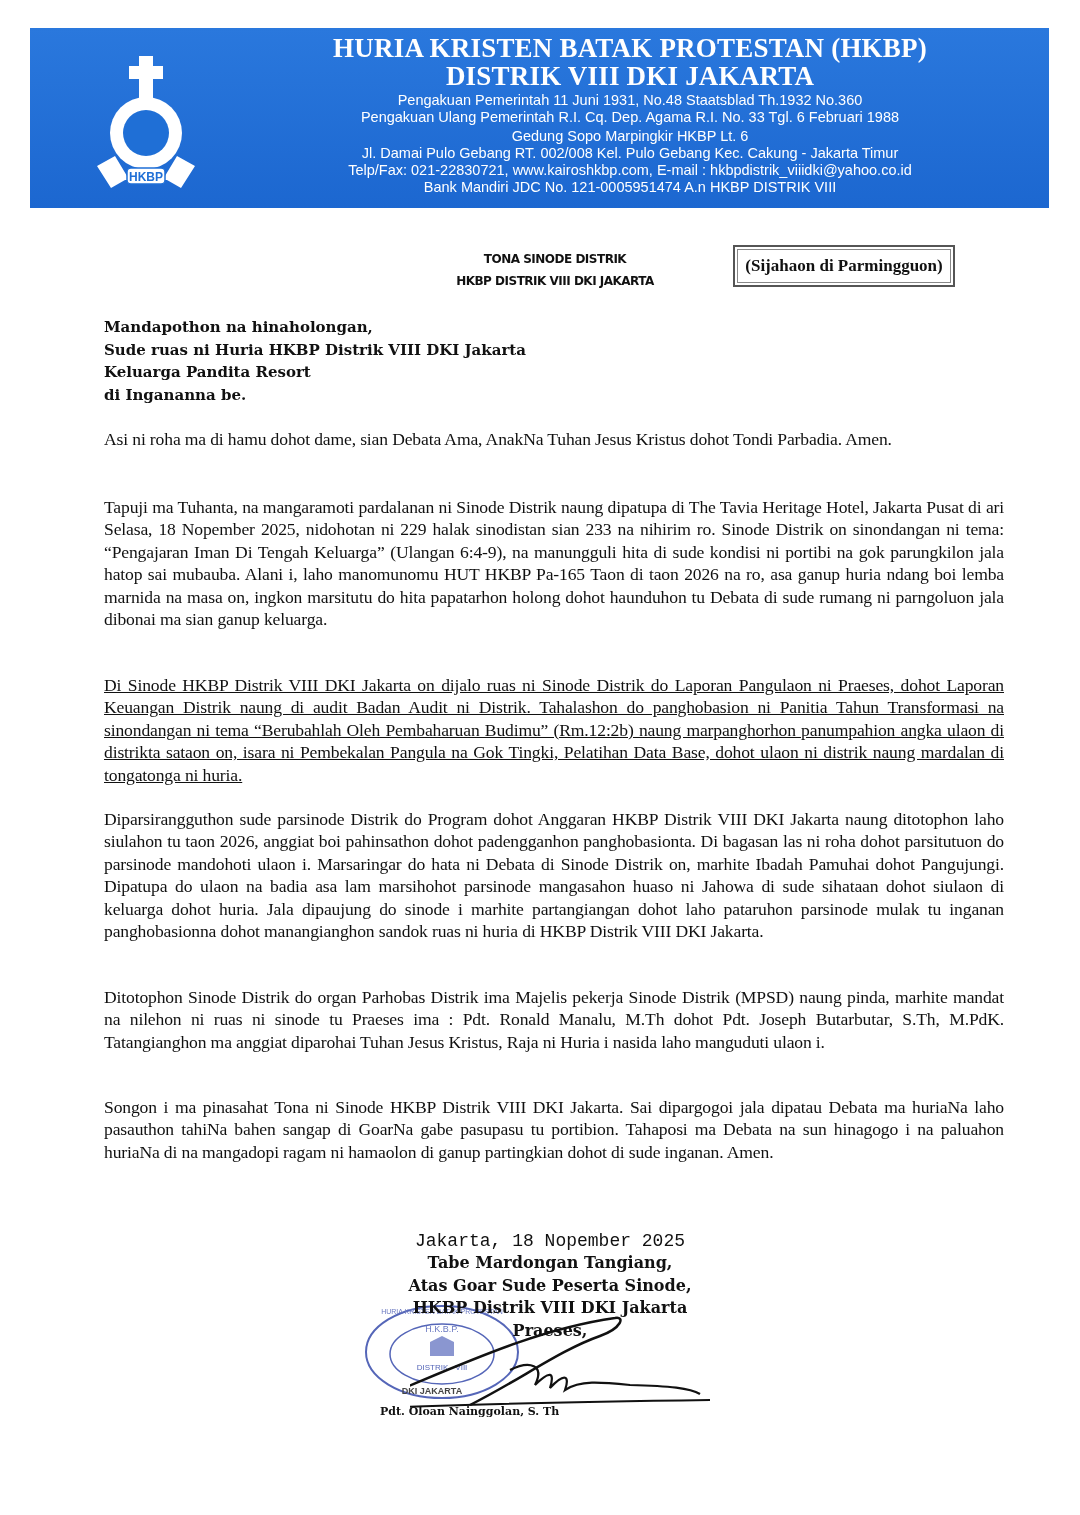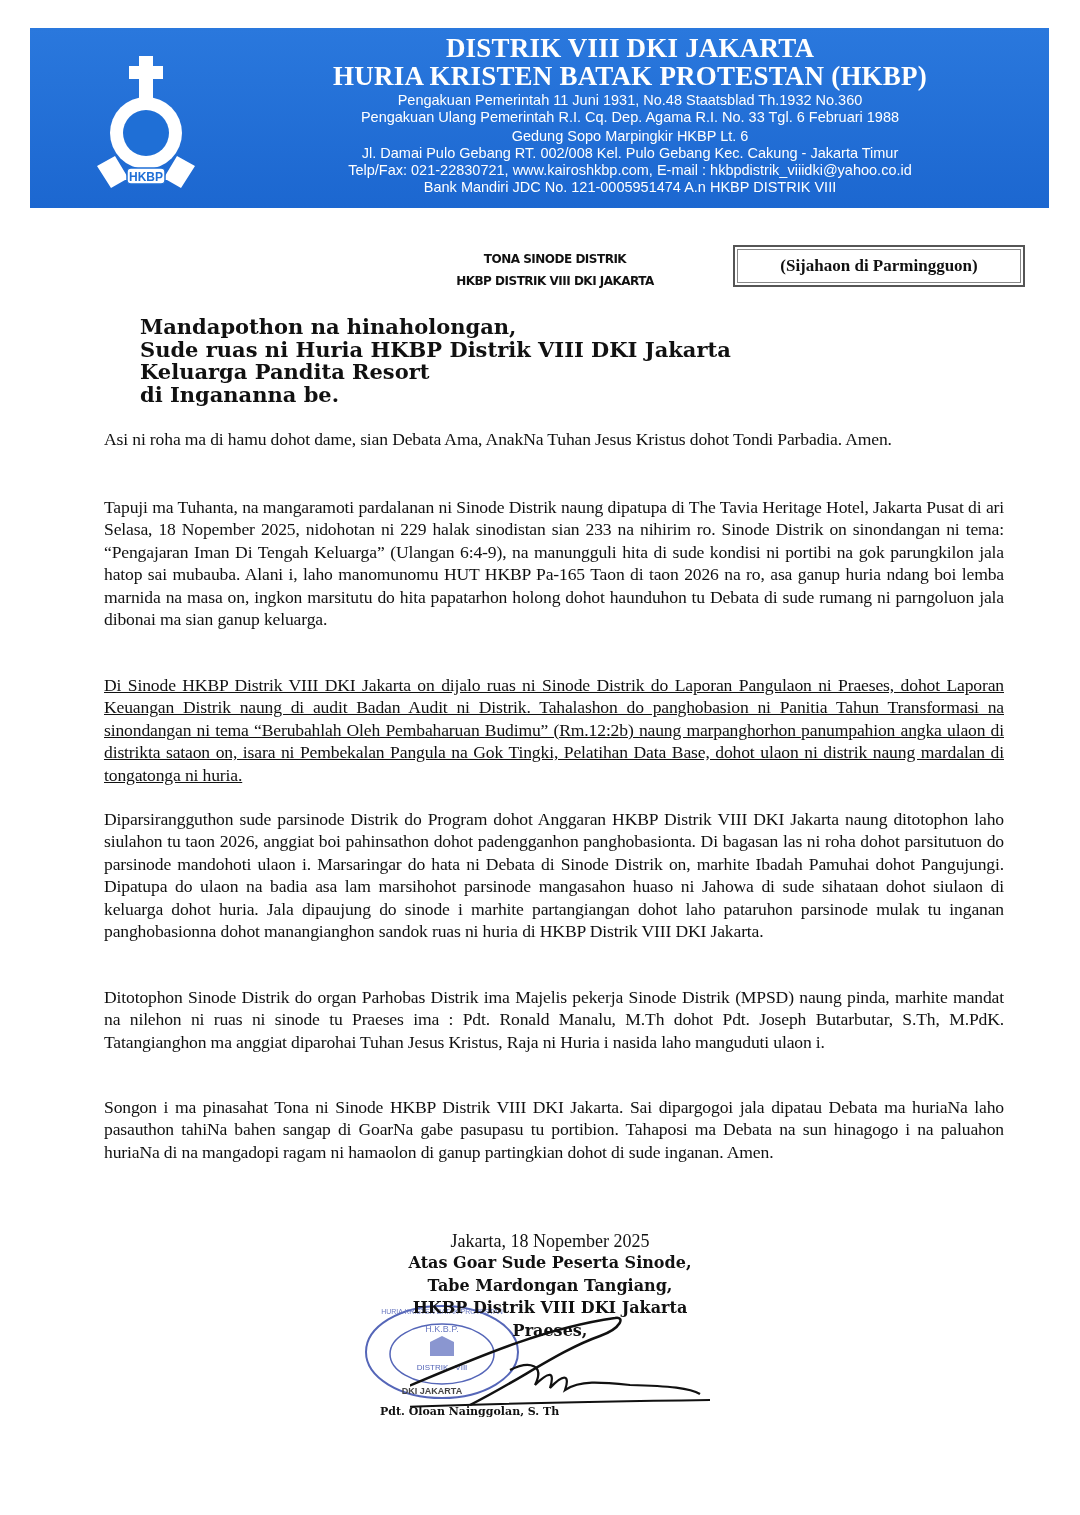--- a/index.html
+++ b/index.html
@@ -10,37 +10,37 @@
     background:linear-gradient(180deg,#2a78dd 0%,#1c67d0 100%);
   }
   .logo { position:absolute; left:45px; top:20px; width:150px; height:150px; }
   .banner-text { position:absolute; left:250px; top:6px; width:700px; text-align:center; color:#fff; }
   .bt-title { font-family:"Liberation Serif", serif; font-weight:bold; font-size:27px; line-height:28px; letter-spacing:0.2px; }
   .bt-line { font-family:"Liberation Sans", sans-serif; font-size:14.5px; line-height:17px; }
   .bt-gap { height:2px; }
 
   .doc-title { position:absolute; left:380px; top:248px; width:350px; text-align:center;
     font-family:"DejaVu Sans", sans-serif; font-weight:bold; font-size:12px; line-height:22px; letter-spacing:-0.5px; }
-  .note-box { position:absolute; left:733px; top:245px; width:292px; height:42px; border:2px solid #555;
+  .note-box { position:absolute; left:733px; top:245px; width:222px; height:42px; border:2px solid #555;
     box-sizing:border-box; display:flex; align-items:center; justify-content:center;
     font-family:"Liberation Serif", serif; font-weight:bold; font-size:17px; box-shadow: inset 0 0 0 2px #fff, inset 0 0 0 3px #888; }
 
-  .address { position:absolute; left:104px; top:316px; font-family:"DejaVu Serif", serif; font-weight:bold; font-size:21px; line-height:22.5px;margin-left:36px; }
+  .address { position:absolute; left:104px; top:316px; font-family:"DejaVu Serif", serif; font-weight:bold; font-size:15px; line-height:22.5px; }
 
   .body-text { position:absolute; left:104px; width:900px; font-family:"Liberation Serif", serif;
     font-size:17.6px; line-height:22.4px; text-align:justify; letter-spacing:-0.15px; }
   .p1 { top:428px; }
   .p2 { top:496px; }
   .p3 { top:674px;text-decoration:underline; }
   .p4 { top:808px; }
   .p5 { top:986px; }
   .p6 { top:1096px; }
 
   .sign { position:absolute; left:380px; top:1230px; width:340px; text-align:center; }
-  .sign .date { font-family:Liberation Serif, serif; font-size:18px; line-height:22px; }
+  .sign .date { font-family:Liberation Mono, monospace; font-size:18px; line-height:22px; }
   .sign .b { font-family:"DejaVu Serif", serif; font-weight:bold; font-size:16px; line-height:22.5px; }
   .stamp { position:absolute; left:362px; top:1300px; width:160px; height:110px; }
   .signature { position:absolute; left:410px; top:1310px; width:300px; height:110px; }
   .signer { position:absolute; left:380px; top:1405px; width:340px; text-align:left;
     font-family:"DejaVu Serif", serif; font-weight:bold; font-size:11px; }
 </style>
 </head>
 <body>
 
 <div class="banner">
@@ -49,22 +49,22 @@
       <rect x="64" y="8" width="14" height="42"></rect>
       <rect x="54" y="18" width="34" height="13"></rect>
       <circle cx="71" cy="85" r="36"></circle>
     </g>
     <circle cx="71" cy="85" r="23" fill="#1f6fd6"></circle>
     <path d="M22 118 L40 108 L52 128 L90 128 L102 108 L120 118 L106 140 L92 132 L50 132 L36 140 Z" fill="#fff"></path>
     <rect x="52" y="120" width="38" height="16" rx="4" fill="#fff" stroke="#1f6fd6" stroke-width="1.5"></rect>
     <text x="71" y="133" text-anchor="middle" font-family="Liberation Sans, sans-serif" font-size="12" font-weight="bold" fill="#1f6fd6">HKBP</text>
   </svg>
   <div class="banner-text">
+    <div class="bt-title">HURIA KRISTEN BATAK PROTESTAN (HKBP)</div>
     <div class="bt-title">DISTRIK VIII DKI JAKARTA</div>
-    <div class="bt-title">HURIA KRISTEN BATAK PROTESTAN (HKBP)</div>
     <div class="bt-gap"></div>
     <div class="bt-line">Pengakuan Pemerintah 11 Juni 1931, No.48  Staatsblad Th.1932 No.360</div>
     <div class="bt-line">Pengakuan Ulang Pemerintah R.I. Cq. Dep. Agama R.I. No. 33 Tgl. 6 Februari 1988</div>
     <div class="bt-gap"></div>
     <div class="bt-line">Gedung Sopo Marpingkir HKBP Lt. 6</div>
     <div class="bt-line">Jl. Damai Pulo Gebang RT. 002/008 Kel. Pulo Gebang Kec. Cakung - Jakarta Timur</div>
     <div class="bt-line">Telp/Fax: 021-22830721, www.kairoshkbp.com, E-mail : hkbpdistrik_viiidki@yahoo.co.id</div>
     <div class="bt-line">Bank Mandiri JDC No. 121-0005951474 A.n HKBP DISTRIK VIII</div>
   </div>
 </div>
@@ -94,22 +94,22 @@
   <ellipse cx="80" cy="54" rx="52" ry="30" fill="none" stroke="#5566b8" stroke-width="1.5"></ellipse>
   <text x="80" y="32" text-anchor="middle" font-family="Liberation Sans, sans-serif" font-size="9" fill="#6a78c0">H.K.B.P.</text>
   <path d="M68 42 L80 36 L92 42 L92 56 L68 56 Z" fill="#8a96d0"></path>
   <text x="80" y="70" text-anchor="middle" font-family="Liberation Sans, sans-serif" font-size="8" fill="#5566b8">DISTRIK - VIII</text>
   <text x="80" y="14" text-anchor="middle" font-family="Liberation Sans, sans-serif" font-size="7" fill="#6a78c0">HURIA KRISTEN BATAK PROTESTAN</text>
   <text x="70" y="94" text-anchor="middle" font-family="Liberation Sans, sans-serif" font-size="9" font-weight="bold" fill="#444">DKI JAKARTA</text>
 </svg>
 
 <div class="sign">
   <div class="date">Jakarta, 18 Nopember 2025</div>
+  <div class="b">Tabe Mardongan Tangiang,</div>
   <div class="b">Atas Goar Sude Peserta Sinode,</div>
-  <div class="b">Tabe Mardongan Tangiang,</div>
   <div class="b">HKBP Distrik VIII DKI Jakarta</div>
   <div class="b">Praeses,</div>
 </div>
 
 <svg class="signature" viewBox="0 0 300 110">
   <path d="M-40 92 C 40 60, 120 20, 205 8 C 215 6, 212 18, 190 26 C 150 40, 110 70, 60 95" fill="none" stroke="#111" stroke-width="2.5"></path>
   <path d="M100 60 C 120 50, 135 55, 125 75 C 140 60, 145 62, 140 78 C 155 62, 160 66, 155 80 C 170 70, 190 72, 220 75 C 260 76, 280 78, 290 84" fill="none" stroke="#111" stroke-width="2.2"></path>
   <path d="M-30 98 C 60 94, 160 92, 300 90" fill="none" stroke="#111" stroke-width="2"></path>
 </svg>
 

